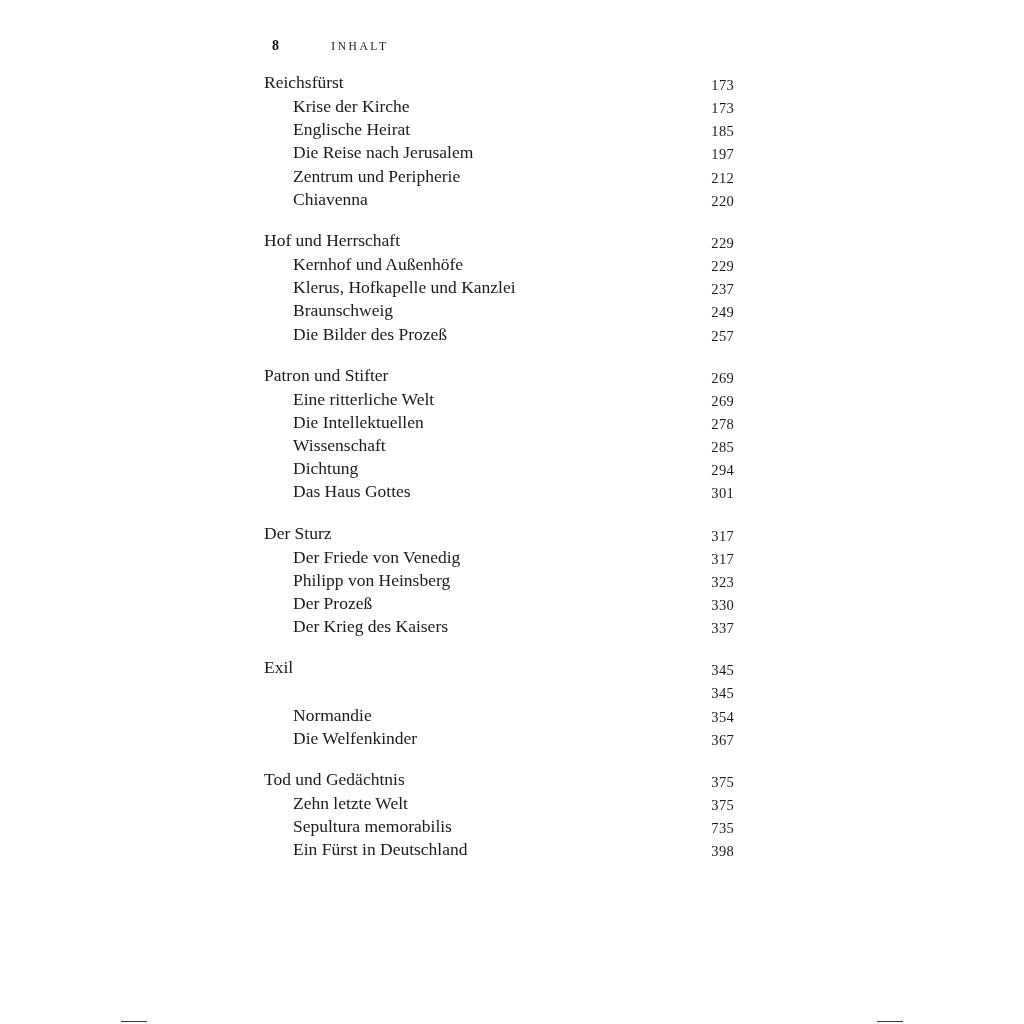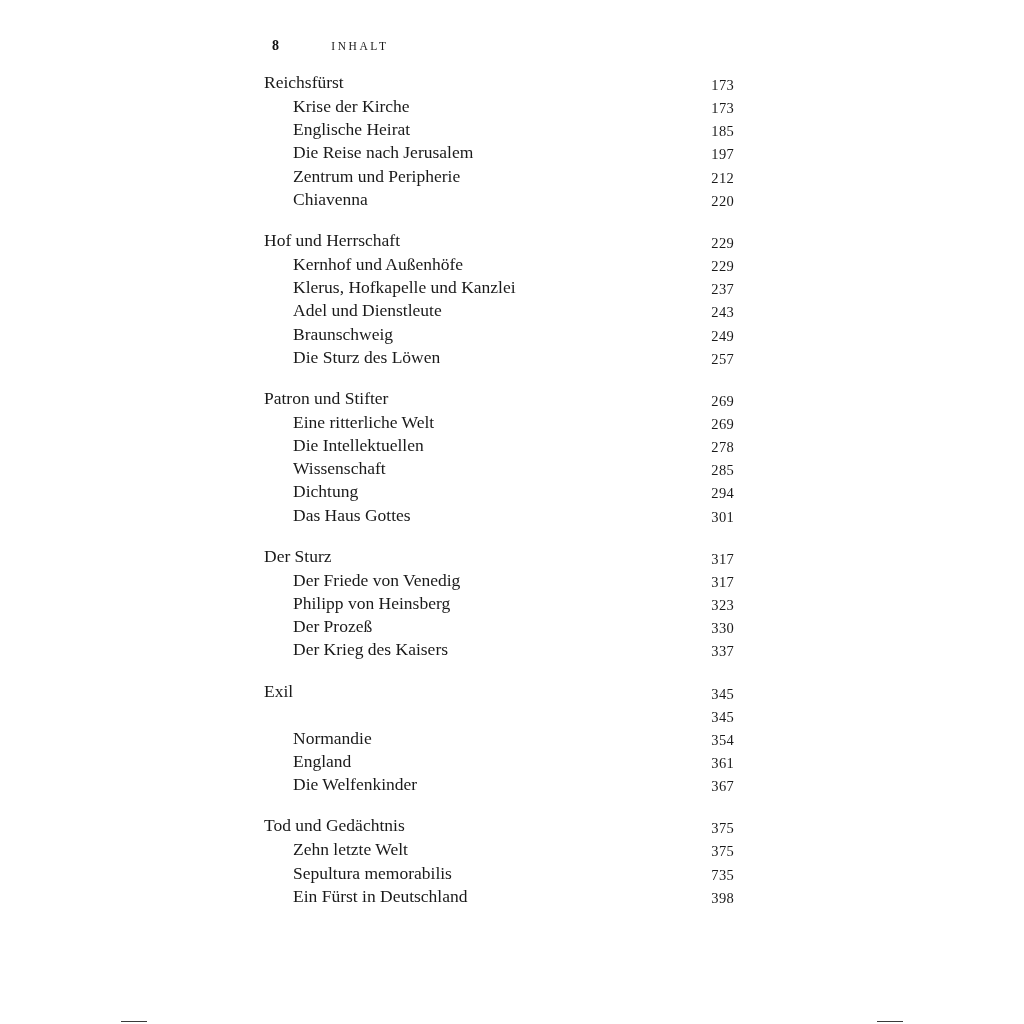--- a/index.html
+++ b/index.html
@@ -153,29 +153,25 @@
         </div>
         <div class="entry level-2">
           <span class="label">Kernhof und Außenhöfe</span>
           <span class="page-no">229</span>
         </div>
         <div class="entry level-2">
           <span class="label">Klerus, Hofkapelle und Kanzlei</span>
           <span class="page-no">237</span>
         </div>
         <div class="entry level-2">
-          <span class="label">Adel und Dienstleute</span>
-          <span class="page-no">243</span>
-        </div>
-        <div class="entry level-2">
           <span class="label">Braunschweig</span>
           <span class="page-no">249</span>
         </div>
         <div class="entry level-2">
-          <span class="label">Die Sturz des Löwen</span>
+          <span class="label">Die Bilder des Prozeß</span>
           <span class="page-no">257</span>
         </div>
       </div>
       <div class="group">
         <div class="entry level-1">
           <span class="label">Patron und Stifter</span>
           <span class="page-no">269</span>
         </div>
         <div class="entry level-2">
           <span class="label">Eine ritterliche Welt</span>
@@ -224,24 +220,20 @@
         <div class="entry level-1">
           <span class="label">Exil</span>
           <span class="page-no">345</span>
         </div>
         <div class="entry level-2">
           <span class="page-no">345</span>
         </div>
         <div class="entry level-2">
           <span class="label">Normandie</span>
           <span class="page-no">354</span>
-        </div>
-        <div class="entry level-2">
-          <span class="label">England</span>
-          <span class="page-no">361</span>
         </div>
         <div class="entry level-2">
           <span class="label">Die Welfenkinder</span>
           <span class="page-no">367</span>
         </div>
       </div>
       <div class="group">
         <div class="entry level-1">
           <span class="label">Tod und Gedächtnis</span>
           <span class="page-no">375</span>

